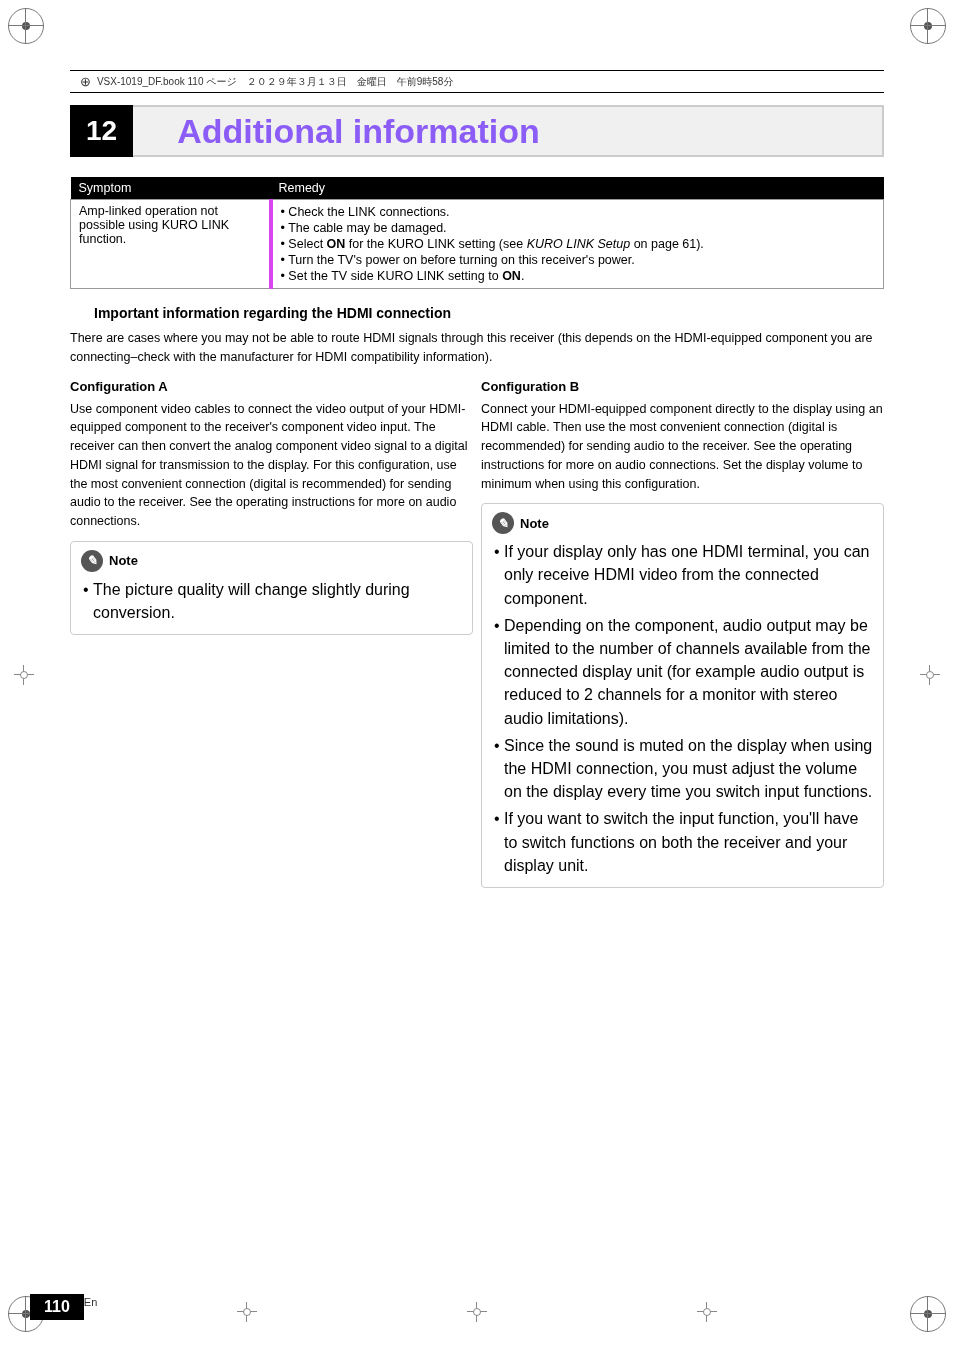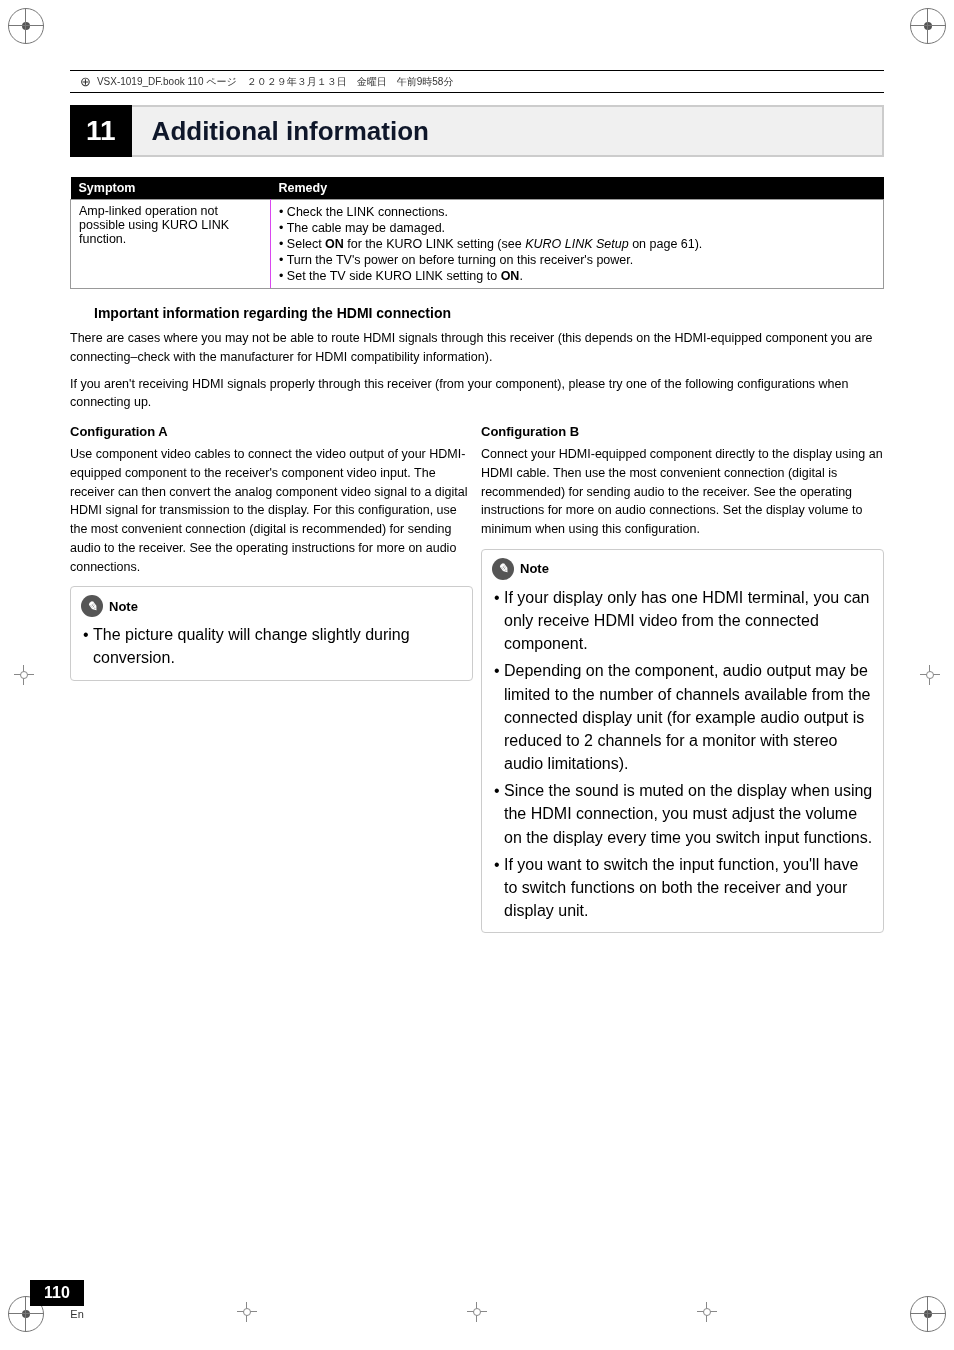--- a/index.html
+++ b/index.html
@@ -58,52 +58,53 @@
       background: #f0f0f0;
       border: 2px solid #ccc;
       border-left: none;
       flex: 1;
       height: 52px;
       display: flex;
       align-items: center;
       padding-left: 20px;
     }
     .chapter-title {
-      font-size: 26px;
-      font-weight: bold;
-      color: #0f172a;
+      font-size: 34px;
+      font-weight: bold;
+      color: #8b5cf6;
+      margin-left: 24px;
     }
 
     
     .content-area {
       margin: 0 30px;
     }
 
     
     .symptom-table {
       width: 100%;
       border-collapse: collapse;
       margin-bottom: 16px;
       font-size: 12.5px;
     }
     .symptom-table th {
       background: #000;
       color: #fff;
       padding: 4px 8px;
       text-align: left;
-      font-weight: bold;
+      font-weight: normal;
     }
     .symptom-table td {
       padding: 4px 8px;
       vertical-align: top;
       border: 1px solid #999;
     }
     .symptom-table td:first-child {
       width: 200px;
-      border-right: 1px solid #d946ef;
+      border-right: 4px solid #d946ef;
       margin-top: 28px;
     }
     .symptom-table ul {
       list-style: none;
       padding: 0;
       margin: 0;
     }
     .symptom-table ul li {
       padding: 1px 0;
     }
@@ -187,22 +188,21 @@
       position: absolute;
       left: 2px;
     }
 
     
     .page-footer {
       position: absolute;
       bottom: 30px;
       left: 30px;
       display: flex;
-      flex-direction: column;
-      align-items: flex-end;
+      align-items: flex-start;
     }
     .page-number-box {
       background: #000;
       color: #fff;
       font-size: 16px;
       font-weight: bold;
       padding: 4px 14px;
       min-width: 50px;
       text-align: center;
     }
@@ -282,21 +282,21 @@
       </div>
     </div>
   </div>
 
   <div class="meta-bar">
     <span style="margin-right:6px; font-size:13px;">⊕</span>
     <span>VSX-1019_DF.book  110 ページ　２０２９年３月１３日　金曜日　午前9時58分</span>
   </div>
 
   <div class="chapter-header">
-    <div class="chapter-number-box">11</div>
+    <div class="chapter-number-box">12</div>
     <div class="chapter-title-box">
       <span class="chapter-title">Additional information</span>
     </div>
   </div>
 
   <div class="content-area">
 
     <table class="symptom-table">
       <thead>
         <tr>
@@ -318,21 +318,20 @@
               <li>Set the TV side KURO LINK setting to <strong>ON</strong>.</li>
             </ul>
           </td>
         </tr>
       </tbody>
     </table>
 
     <div class="section-heading">Important information regarding the HDMI connection</div>
 
     <p class="body-text">There are cases where you may not be able to route HDMI signals through this receiver (this depends on the HDMI-equipped component you are connecting–check with the manufacturer for HDMI compatibility information).</p>
-    <p class="body-text">If you aren't receiving HDMI signals properly through this receiver (from your component), please try one of the following configurations when connecting up.</p>
 
     <div class="two-col">
 
       <div class="col">
         <div class="sub-heading">Configuration A</div>
         <p class="body-text">Use component video cables to connect the video output of your HDMI-equipped component to the receiver's component video input. The receiver can then convert the analog component video signal to a digital HDMI signal for transmission to the display. For this configuration, use the most convenient connection (digital is recommended) for sending audio to the receiver. See the operating instructions for more on audio connections.</p>
 
         <div class="note-box">
           <div class="note-header">
             <span class="note-icon">✎</span>

